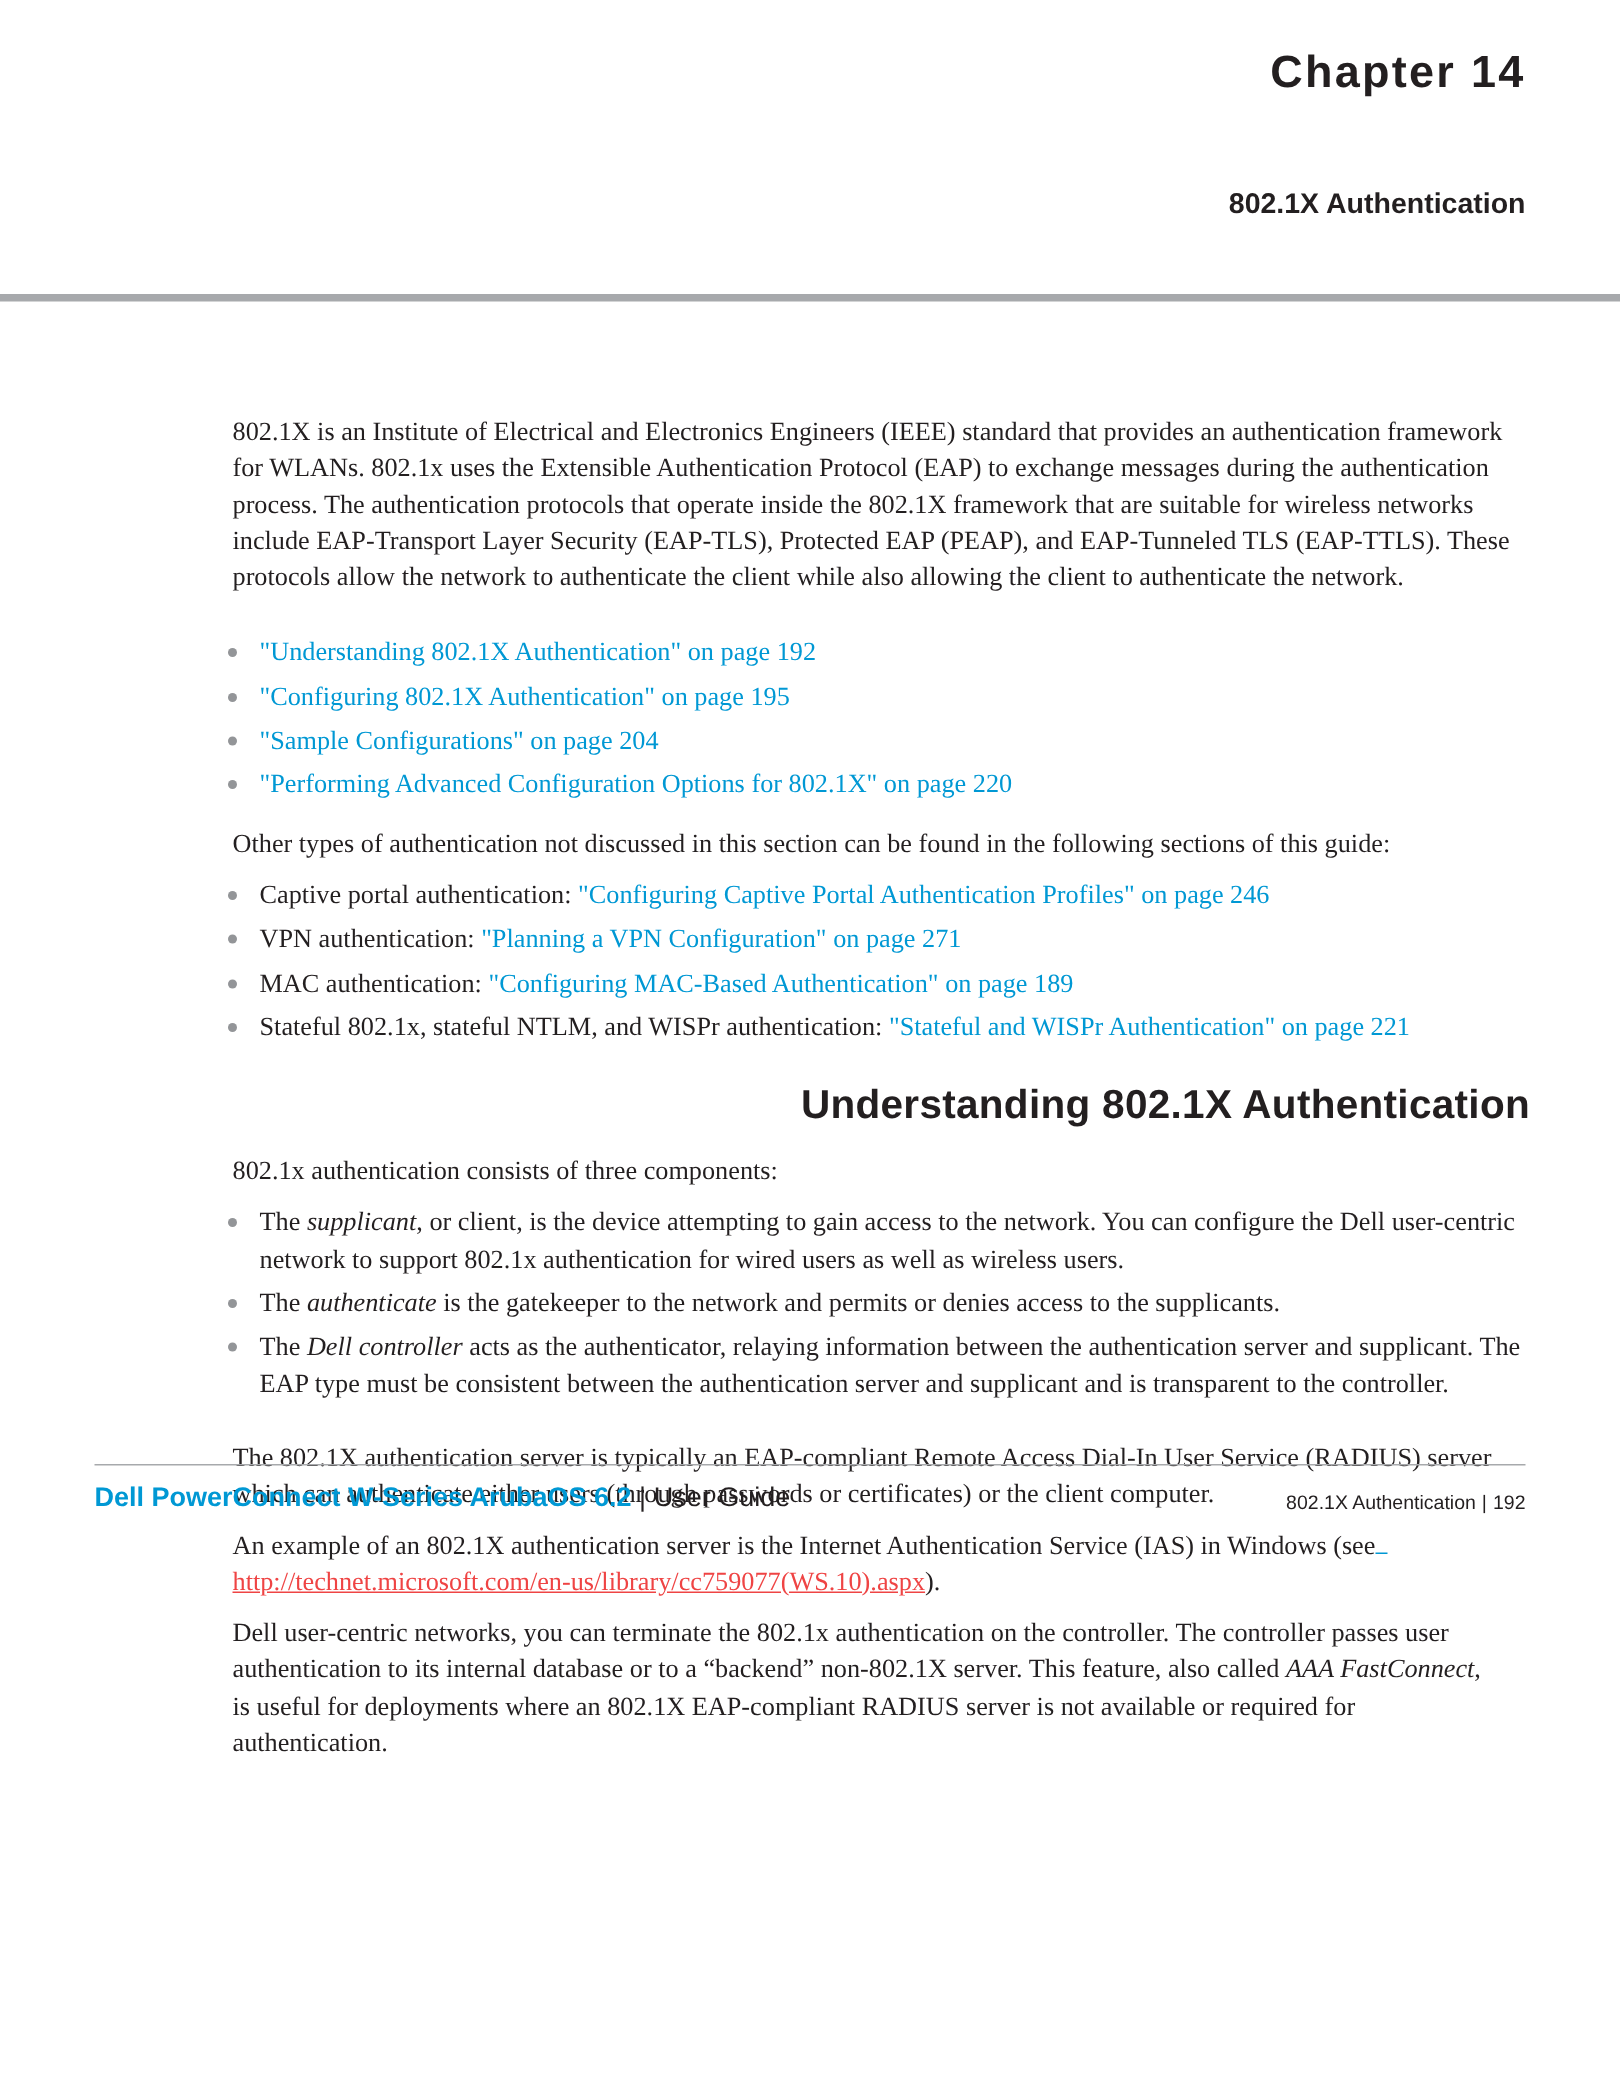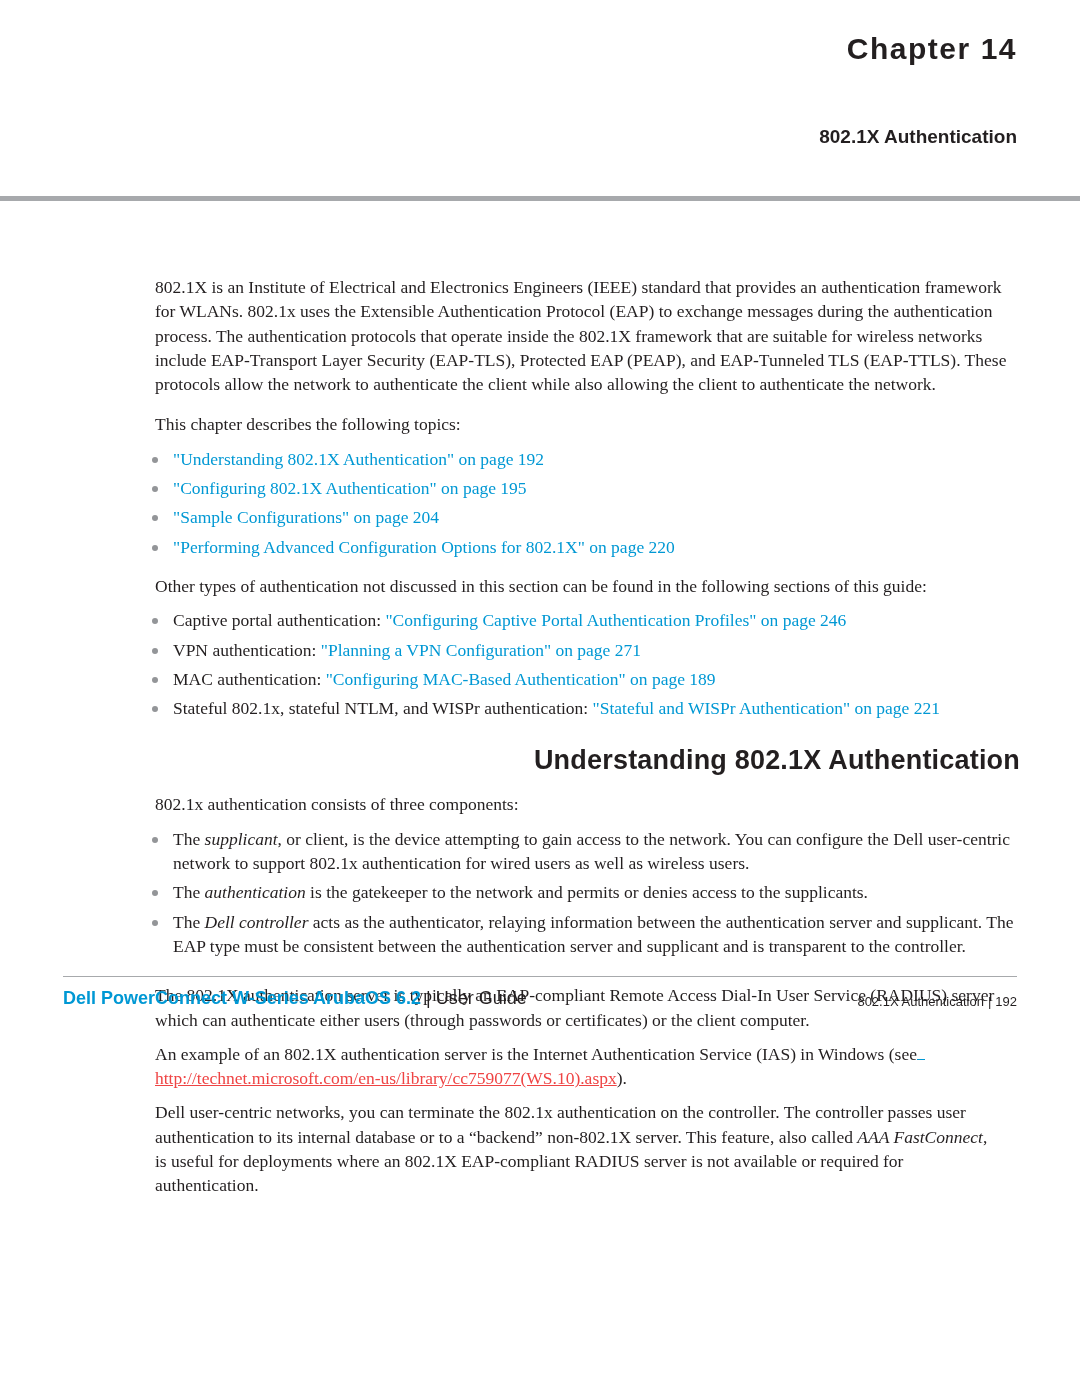--- a/index.html
+++ b/index.html
@@ -171,21 +171,20 @@
   <div class="chapter-subtitle">802.1X Authentication</div>
 
   <div class="header-rule"></div>
 
   <div class="content">
 
     <p class="body">802.1X is an Institute of Electrical and Electronics Engineers (IEEE) standard that provides an authentication framework for WLANs. 802.1x uses the Extensible Authentication Protocol (EAP) to exchange messages during the authentication process. The authentication protocols that operate inside the 802.1X framework that are suitable for wireless networks include EAP-Transport Layer Security (EAP-TLS), Protected EAP (PEAP), and EAP-Tunneled TLS (EAP-TTLS). These protocols allow the network to authenticate the client while also allowing the client to authenticate the network.</p>
 
     <div class="gap-16"></div>
 
-    <p class="body">This chapter describes the following topics:</p>
 
     <div class="gap-10"></div>
 
     <ul class="bullets">
       <li><span class="link">"Understanding 802.1X Authentication" on page 192</span></li>
       <li><span class="link">"Configuring 802.1X Authentication" on page 195</span></li>
       <li><span class="link">"Sample Configurations" on page 204</span></li>
       <li><span class="link">"Performing Advanced Configuration Options for 802.1X" on page 220</span></li>
     </ul>
 
@@ -207,21 +206,21 @@
     <h2 class="section">Understanding 802.1X Authentication</h2>
 
     <div class="gap-16"></div>
 
     <p class="body">802.1x authentication consists of three components:</p>
 
     <div class="gap-10"></div>
 
     <ul class="bullets">
       <li><span>The </span><em>supplicant</em><span>, or client, is the device attempting to gain access to the network. You can configure the Dell user-centric network to support 802.1x authentication for wired users as well as wireless users.</span></li>
-      <li><span>The </span><em>authentication</em><span> is the gatekeeper to the network and permits or denies access to the supplicants.</span></li>
+      <li><span>The </span><em>authenticate</em><span> is the gatekeeper to the network and permits or denies access to the supplicants.</span></li>
       <li><span>The </span><em>Dell controller</em><span> acts as the authenticator, relaying information between the authentication server and supplicant. The EAP type must be consistent between the authentication server and supplicant and is transparent to the controller.</span></li>
     </ul>
 
     <div class="gap-10"></div>
 
 
     <div class="gap-10"></div>
 
     <p class="body indent">The 802.1X authentication server is typically an EAP-compliant Remote Access Dial-In User Service (RADIUS) server which can authenticate either users (through passwords or certificates) or the client computer.</p>
 

